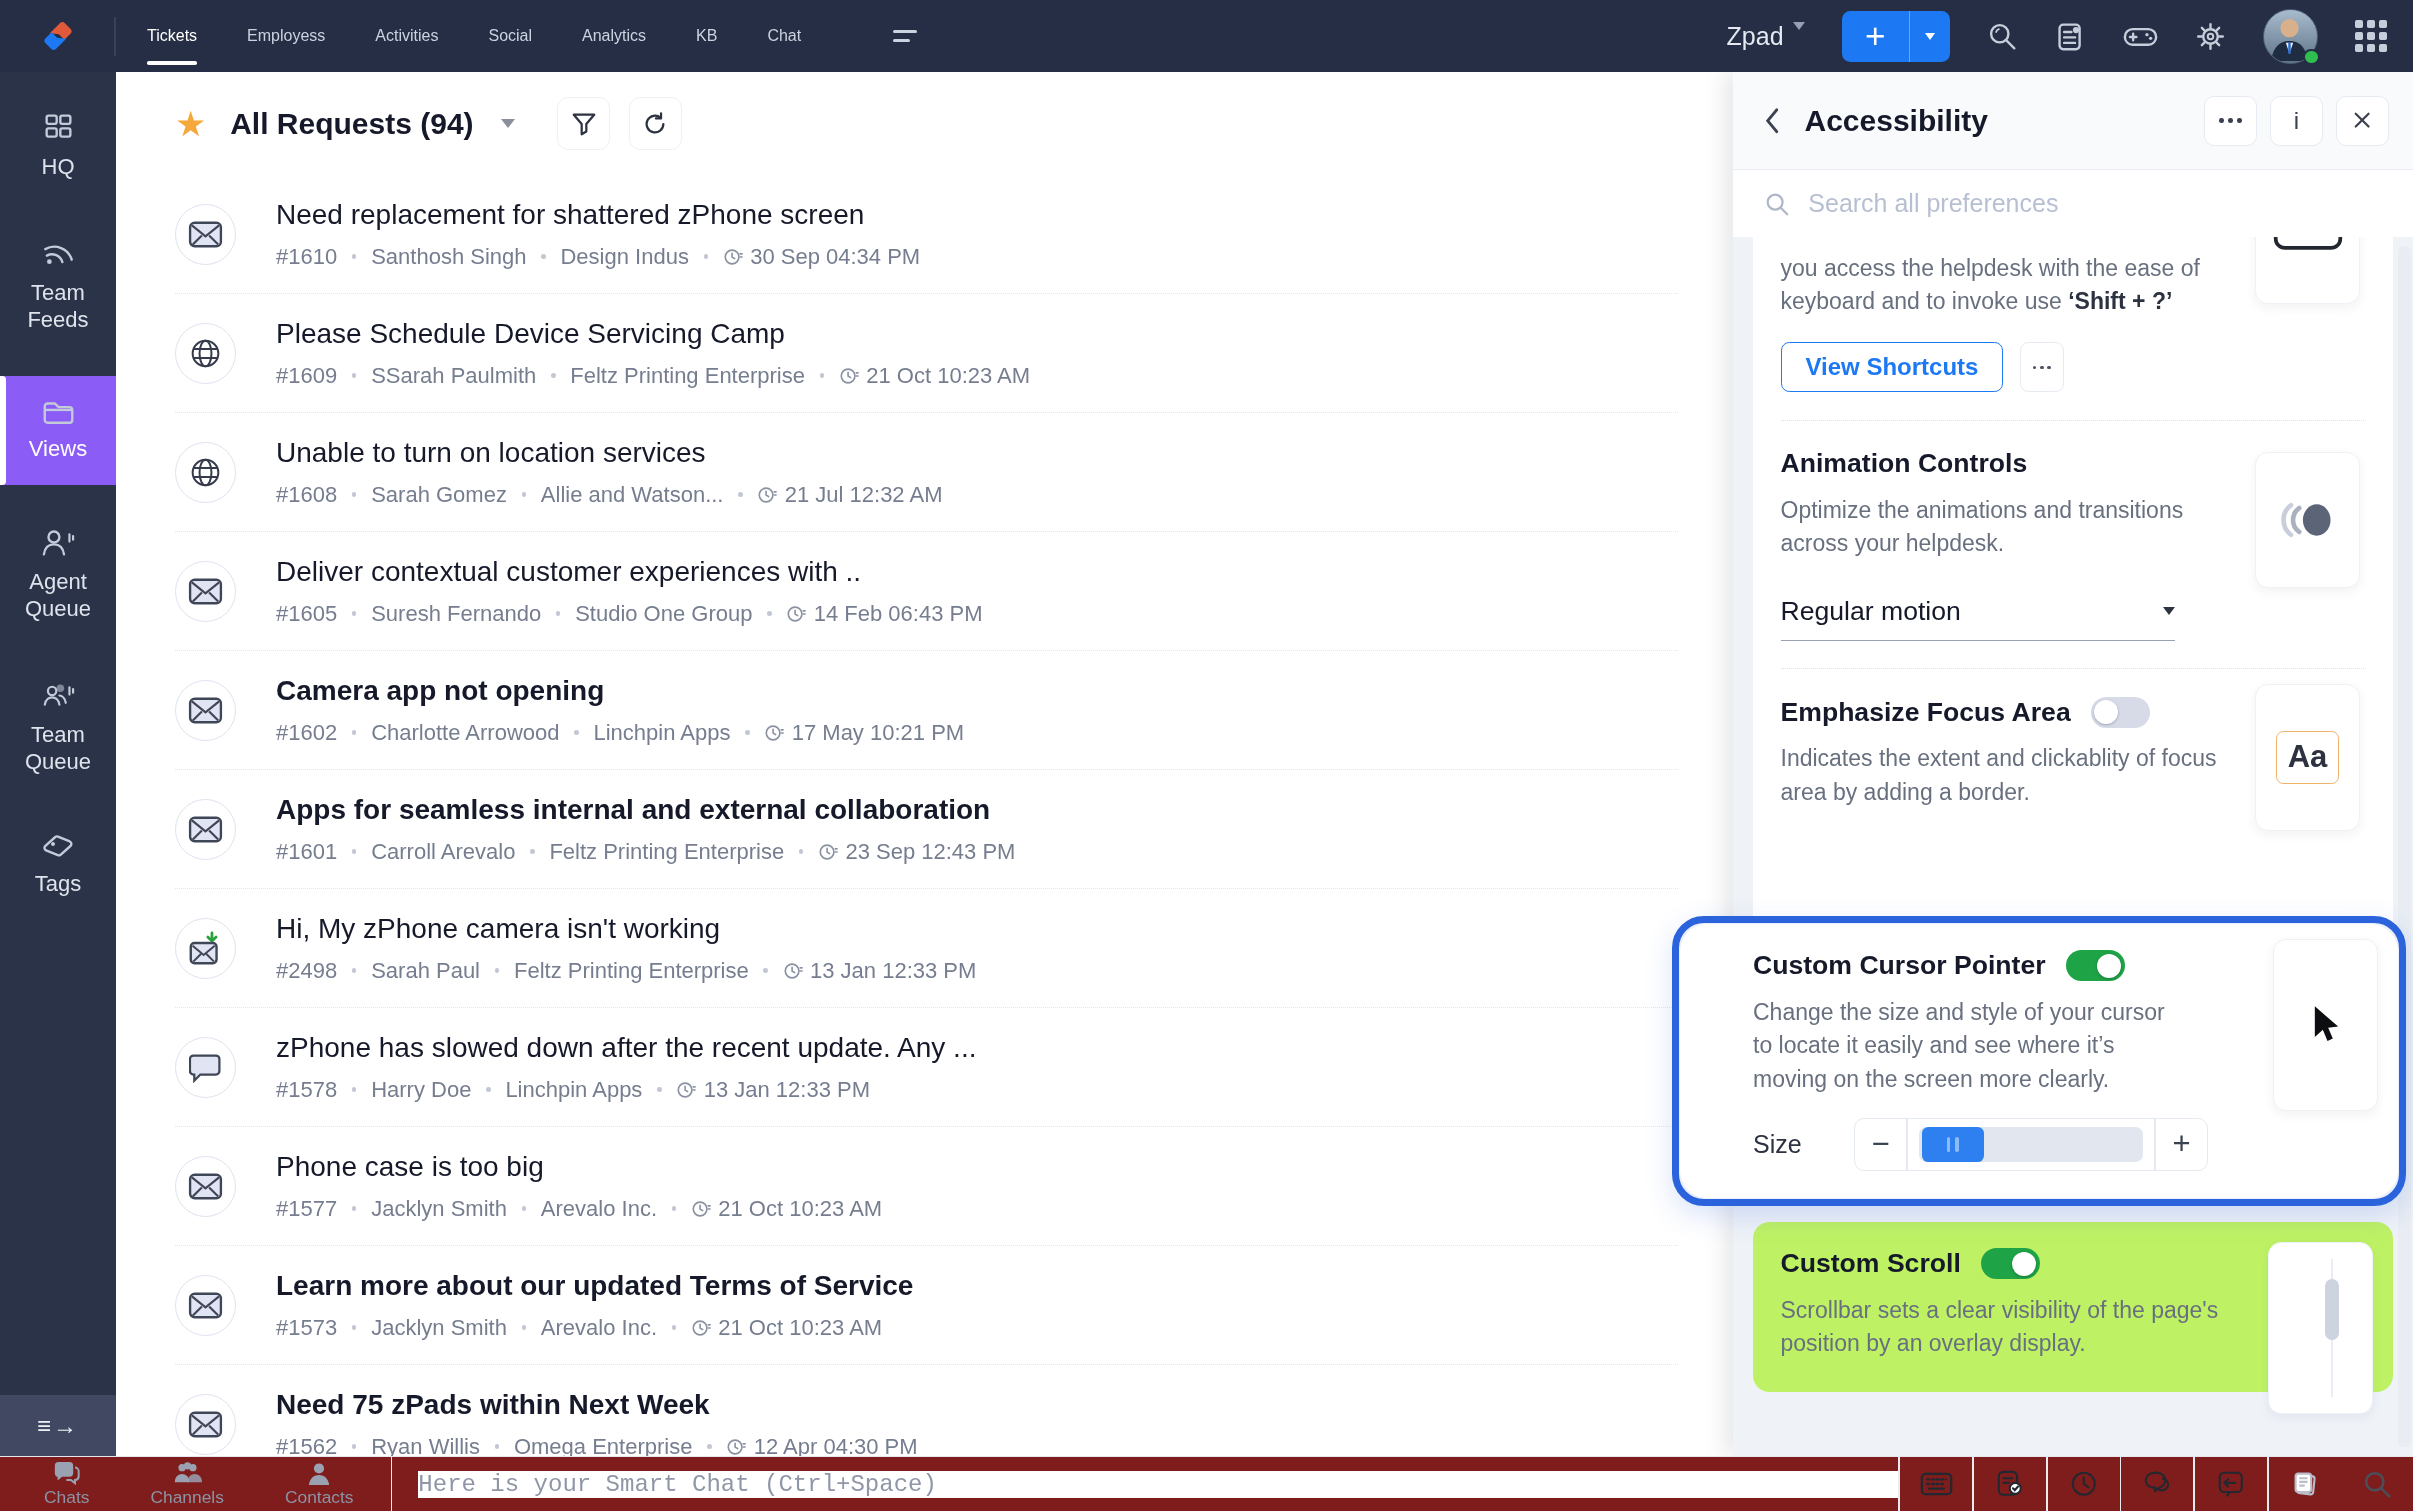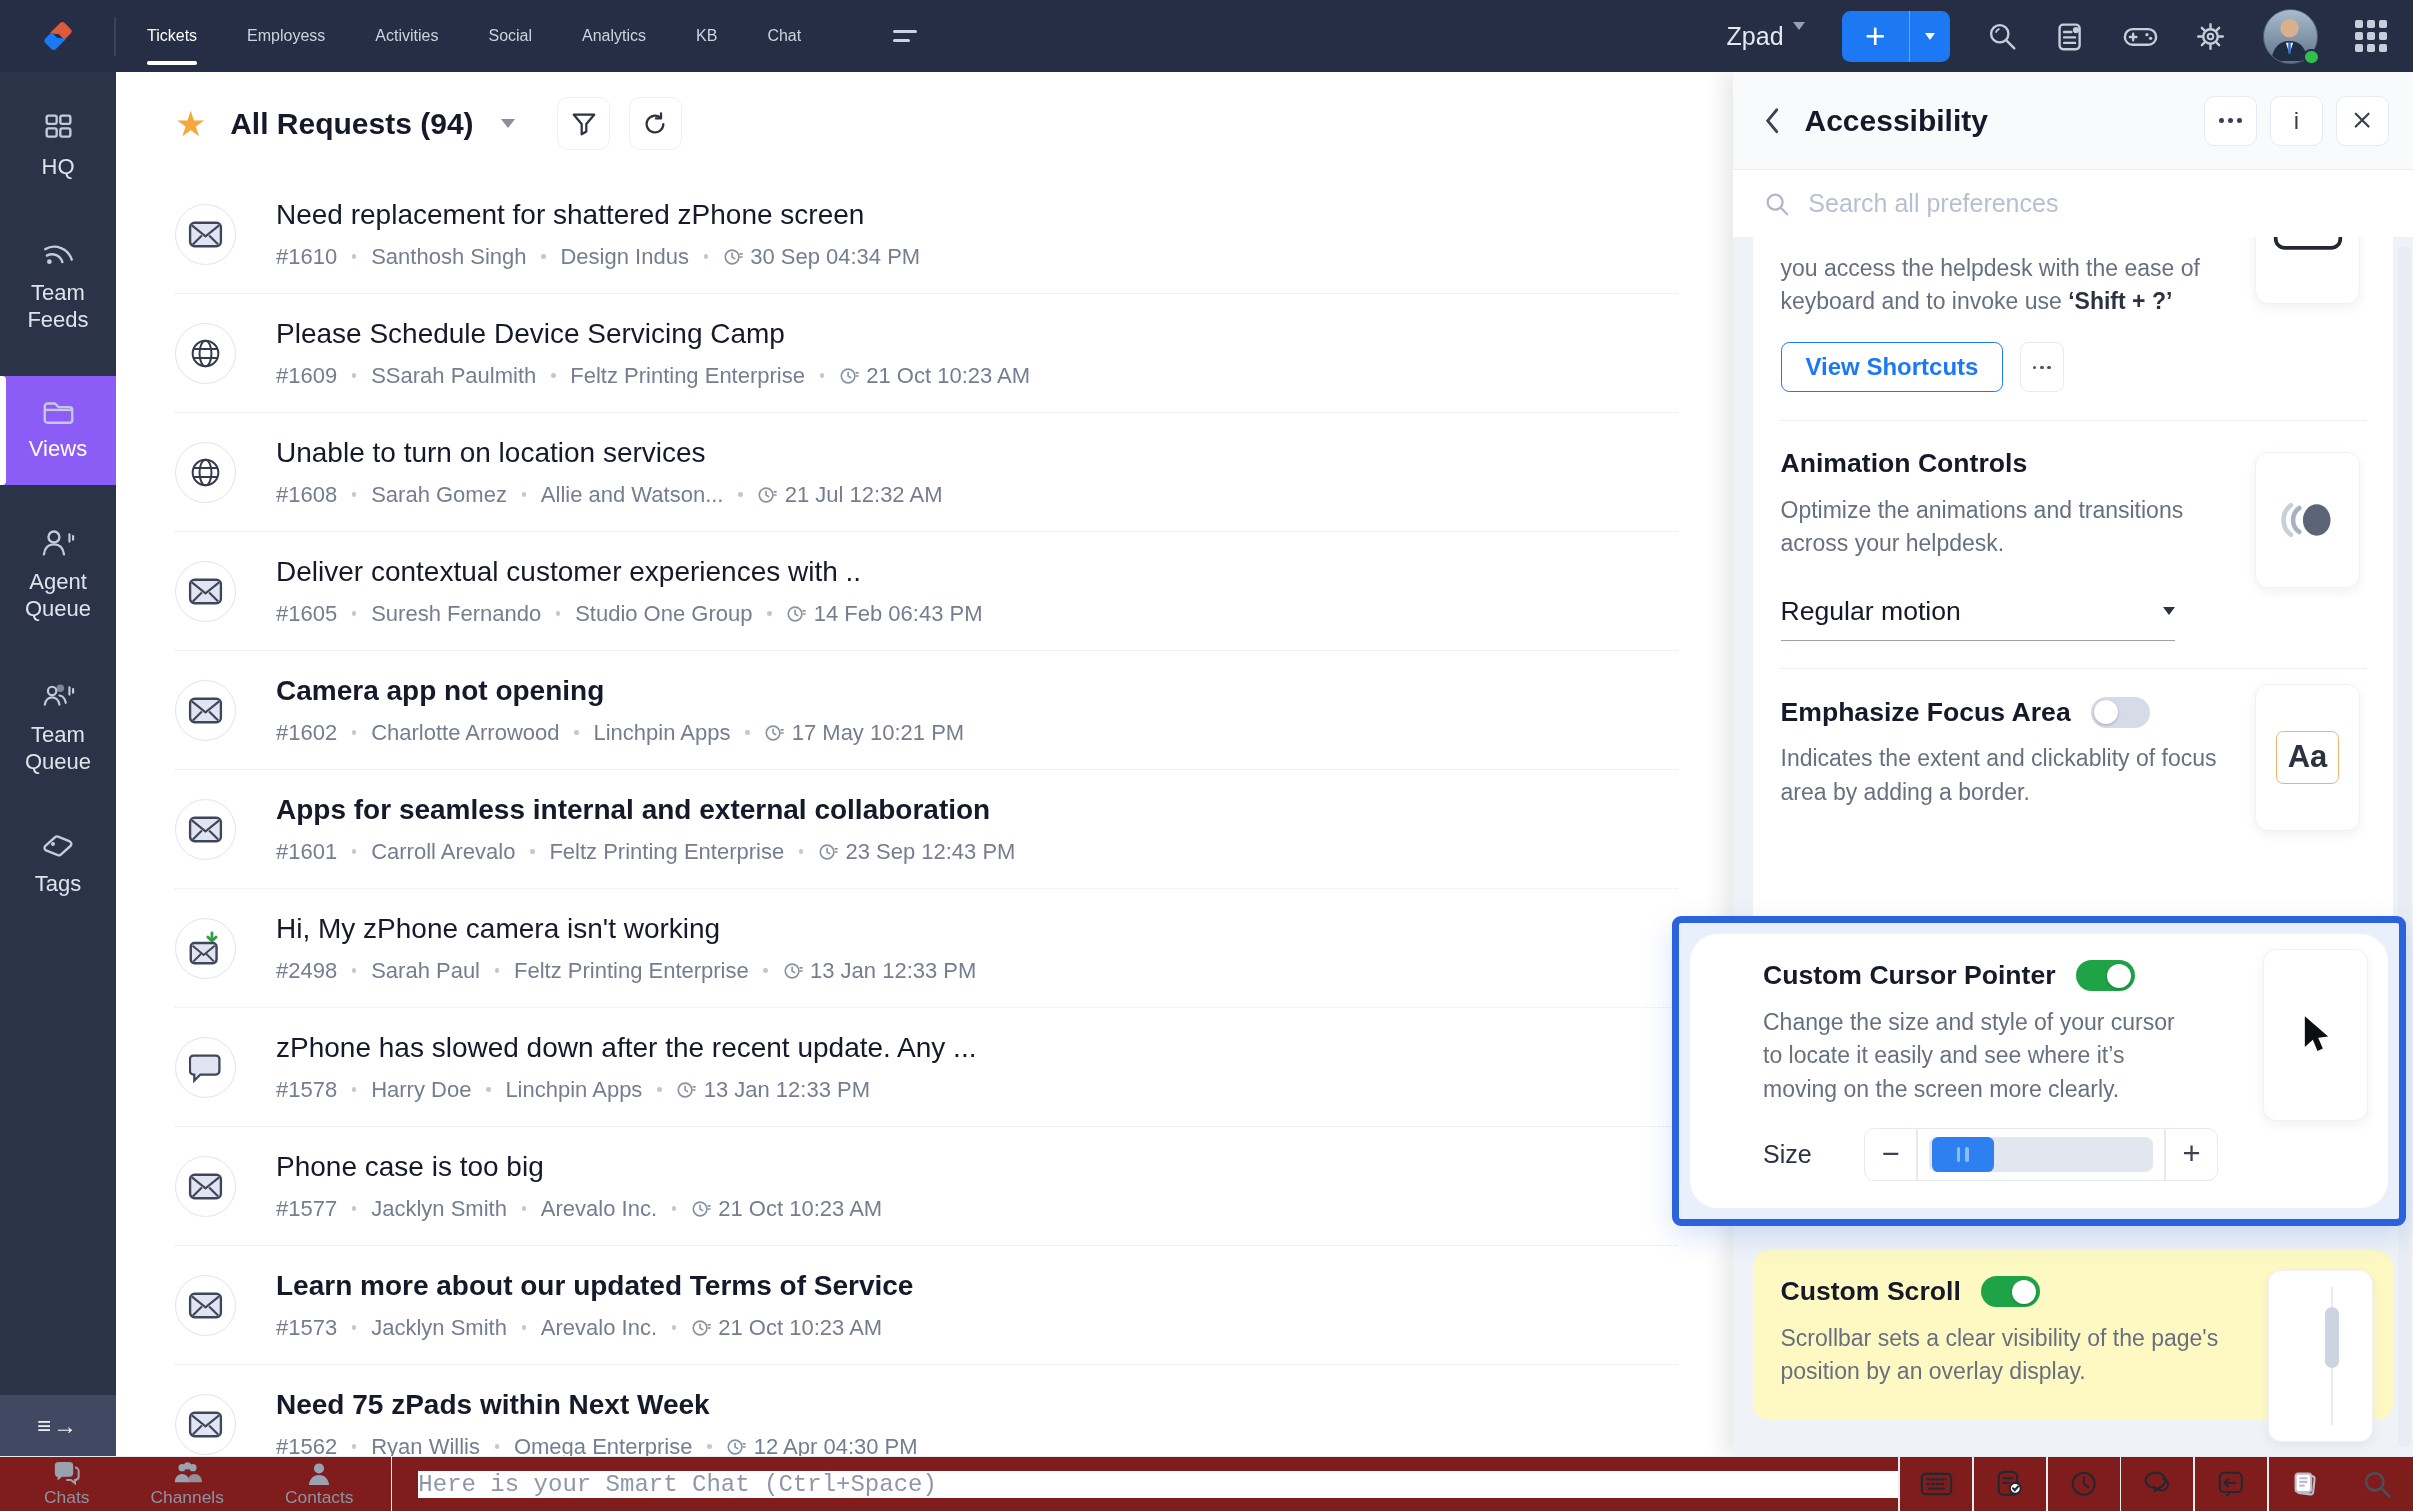--- a/index.html
+++ b/index.html
@@ -93,40 +93,40 @@
   .select-row { margin-top:35px; width:394px; border-bottom:1.8px solid #9aa2b2; padding-bottom:13px; display:flex; align-items:center; justify-content:space-between; cursor:pointer; }
   .select-val { font-size:26.6px; color:#15192a; }
   .sel-caret { width:0; height:0; border-left:6.4px solid transparent; border-right:6.4px solid transparent; border-top:8.3px solid #2c3240; }
   .tgl { width:59px; height:31px; border-radius:15.6px; position:relative; flex:none; cursor:pointer; }
   .tgl.off { background:#d7dbe8; } .tgl.off i { left:3.7px; background:#fff; }
   .tgl.on { background:#1fa347; } .tgl.on i { right:3.7px; background:#fff; }
   .tgl i { position:absolute; top:3.7px; width:24px; height:24px; border-radius:50%; box-shadow:0 0.9px 2.8px rgba(0,0,0,.25); }
 
   
   .ring { position:relative; z-index:5; margin-top:-31px; margin-left:-81px; width:734px;
-    border:7.3px solid #2b63dd; border-radius:9px; background:#e9effb; padding:11px;
+    border:7.3px solid #2b63dd; border-radius:32px; background:#e9effb; padding:1px;
     box-shadow:0 9.2px 27.5px rgba(43,99,221,.18); }
   .ring-inner { background:#fff; border-radius:27.5px; padding:26px 24px 27.5px 73px; position:relative; }
   .ring .sec-desc { width:431px; }
   .cursor-illus { top:14.7px; right:20px; height:172px; }
   .size-row, .color-row { display:flex; align-items:center; margin-top:22px; }
   .ctl-label { width:101px; font-size:25px; color:#2c3240; }
   .size-box { display:flex; align-items:stretch; height:53px; width:354px; border:1.8px solid #e5e9f0; border-radius:10px; background:#fff; overflow:hidden; }
   .size-btn { width:51px; display:flex; align-items:center; justify-content:center; font-size:31px; color:#3a4150; cursor:pointer; flex:none; }
   .size-sep { width:1.8px; background:#e5e9f0; }
   .size-trackwrap { flex:1; display:flex; align-items:center; padding:0 11px; }
   .size-track { position:relative; height:35px; flex:1; background:#e2e7ef; border-radius:7.3px; }
   .size-handle { position:absolute; left:2.8px; top:0; width:62px; height:35px; background:#2e7ff0; border-radius:6.4px; display:flex; align-items:center; justify-content:center; gap:4.6px; cursor:grab; }
   .size-handle i { width:3.7px; height:14.7px; background:#8cbcf8; border-radius:1.8px; }
   .clr-btn { height:55px; border-radius:9.2px; display:flex; align-items:center; gap:14.7px; padding:0 22px; font-size:25px; cursor:pointer; font-family:inherit; }
   .clr-black { background:#edf4fe; border:1.8px solid #bcd7f8; color:#1c2030; margin-right:16.5px; }
   .clr-white { background:#fff; border:1.8px solid #e3e7ee; color:#1c2030; }
   .clr-check { color:#2f80ed; font-size:25px; font-weight:700; }
 
-  .p-card2 { background:#fef9c3; border-radius:16.5px; margin-top:24px; padding:26px 27.5px 31px 27.5px; position:relative; }
+  .p-card2 { background:#bef264; border-radius:16.5px; margin-top:16px; padding:26px 27.5px 31px 27.5px; position:relative; }
   .scroll-illus { top:20px; right:20px; height:172px; }
   .scroll-illus .trk { position:relative; width:44px; height:138px; }
   .scroll-illus .trk:before { content:""; position:absolute; right:9.2px; top:0; bottom:0; width:2.8px; background:#e9edf3; }
   .scroll-illus .thumb { position:absolute; right:3.7px; top:20px; width:13.8px; height:61px; background:#cdd4e0; border-radius:7.3px; }
   .aa-focus-box { border:1.8px solid #f0b269; border-radius:7.3px; padding:7.3px 11px; color:#2c3240; font-size:31px; font-weight:600; }
 
   
   .bottombar { position:absolute; left:0; right:0; bottom:0; height:55px; background:#7f1d1d; border-top:1.8px solid #e5e9ef; z-index:30;
     display:flex; align-items:stretch; }
   .bb-tray { display:flex; align-items:center; gap:61px; padding:0 37px 0 44px; }

